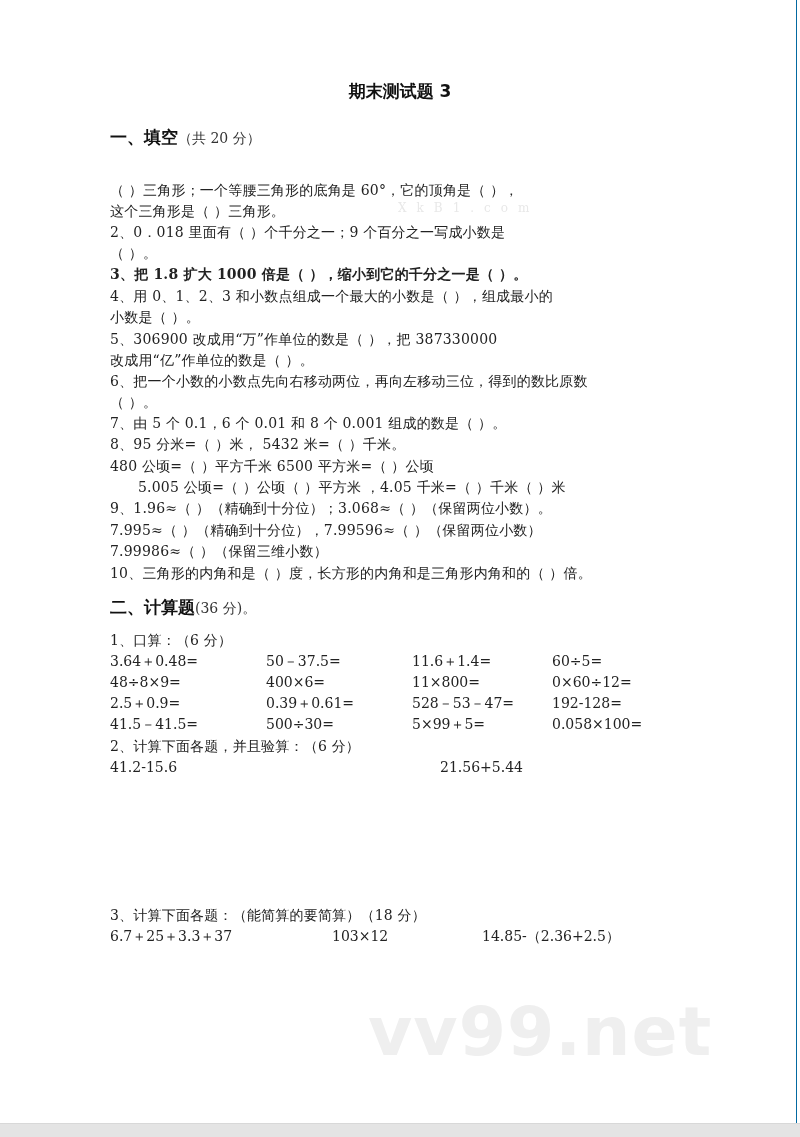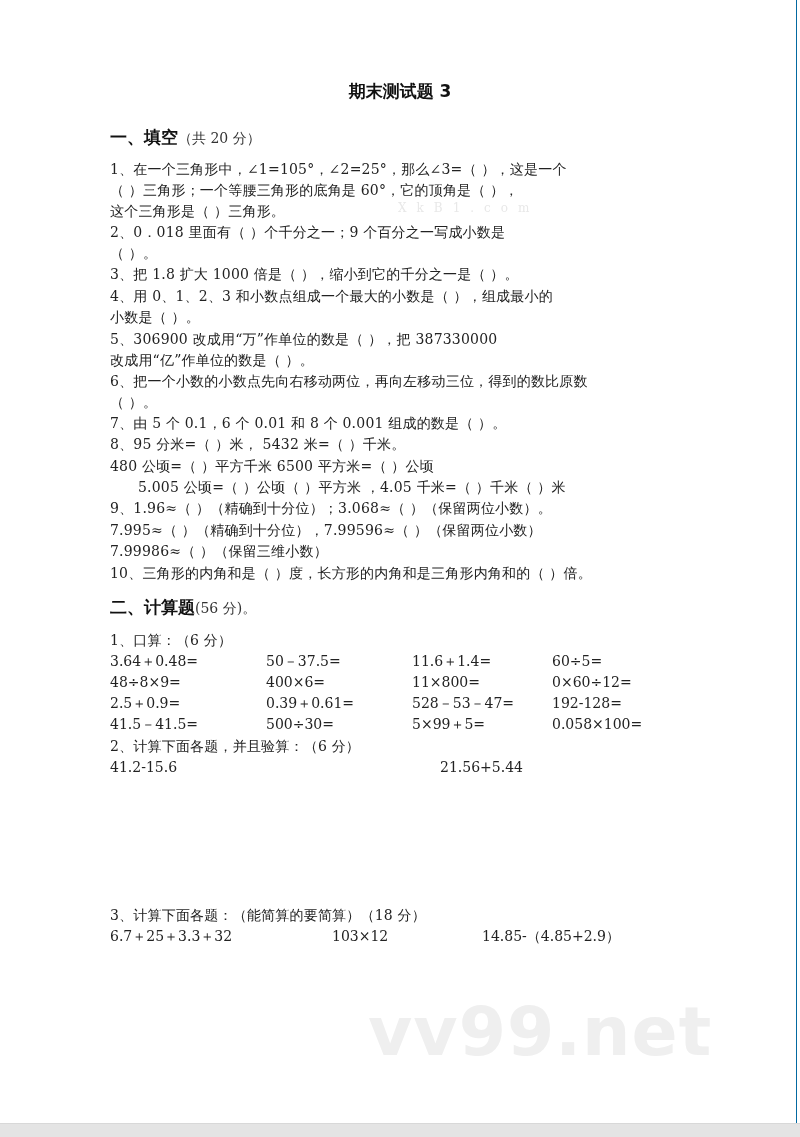--- a/index.html
+++ b/index.html
@@ -25,43 +25,42 @@
 <body>
 
 <div class="page">
 
   <div class="title">期末测试题 3</div>
 
   <div class="section" style="top:126px;">
     <span>一、填空</span><span class="note">（共 20 分）</span>
   </div>
 
-  <div class="line" style="left:110px; top:159px;">1、在一个三角形中，∠1=105°，∠2=25°，那么∠3=（          ），这是一个</div>
   <div class="line" style="left:110px; top:180px;">（          ）三角形；一个等腰三角形的底角是 60°，它的顶角是（          ），</div>
   <div class="line" style="left:110px; top:201px;">这个三角形是（          ）三角形。</div>
   <div class="line" style="left:110px; top:222px;">2、0．018 里面有（               ）个千分之一；9 个百分之一写成小数是</div>
   <div class="line" style="left:110px; top:243px;">（          ）。</div>
-  <div class="line" style="left:110px; top:264px;">3、把 1.8 扩大 1000 倍是（               ），缩小到它的千分之一是（          ）。</div>
+  <div class="line" style="left:110px; top:264px;font-weight:bold;">3、把 1.8 扩大 1000 倍是（               ），缩小到它的千分之一是（          ）。</div>
   <div class="line" style="left:110px; top:286px;">  4、用 0、1、2、3 和小数点组成一个最大的小数是（          ），组成最小的</div>
   <div class="line" style="left:110px; top:307px;">小数是（       ）。</div>
   <div class="line" style="left:110px; top:329px;">5、306900 改成用“万”作单位的数是（                                    ），把 387330000</div>
   <div class="line" style="left:110px; top:350px;">改成用“亿”作单位的数是（                                                       ）。</div>
   <div class="line" style="left:110px; top:371px;">6、把一个小数的小数点先向右移动两位，再向左移动三位，得到的数比原数</div>
   <div class="line" style="left:110px; top:392px;">（       ）。</div>
   <div class="line" style="left:110px; top:413px;">7、由 5 个 0.1，6 个 0.01 和 8 个 0.001 组成的数是（                         ）。</div>
   <div class="line" style="left:110px; top:434px;">8、95 分米=（             ）米，              5432 米=（                   ）千米。</div>
   <div class="line" style="left:110px; top:456px;">  480 公顷=（                 ）平方千米          6500 平方米=（              ）公顷</div>
   <div class="line" style="left:110px; top:477px;margin-left:28px;">  5.005 公顷=（    ）公顷（    ）平方米 ，4.05 千米=（   ）千米（    ）米</div>
   <div class="line" style="left:110px; top:498px;">  9、1.96≈（   ）（精确到十分位）；3.068≈（               ）（保留两位小数）。</div>
   <div class="line" style="left:110px; top:520px;">  7.995≈（          ）（精确到十分位），7.99596≈（          ）（保留两位小数）</div>
   <div class="line" style="left:110px; top:541px;">  7.99986≈（          ）（保留三维小数）</div>
   <div class="line" style="left:110px; top:563px;">10、三角形的内角和是（      ）度，长方形的内角和是三角形内角和的（   ）倍。</div>
 
   <div class="section" style="top:596px;">
-    <span>二、计算题</span><span class="note">(56 分)。</span>
+    <span>二、计算题</span><span class="note">(36 分)。</span>
   </div>
 
   <div class="line" style="left:110px; top:630px;text-align:right;">1、口算：（6 分）</div>
 
   <div class="col" style="left:110px; top:651px;">3.64＋0.48=</div>
   <div class="col" style="left:266px; top:651px;">50－37.5=</div>
   <div class="col" style="left:412px; top:651px;">11.6＋1.4=</div>
   <div class="col" style="left:552px; top:651px;">60÷5=</div>
 
   <div class="col" style="left:110px; top:672px;">48÷8×9=</div>
@@ -77,21 +76,21 @@
   <div class="col" style="left:110px; top:714px;">41.5－41.5=</div>
   <div class="col" style="left:266px; top:714px;">500÷30=</div>
   <div class="col" style="left:412px; top:714px;">5×99＋5=</div>
   <div class="col" style="left:552px; top:714px;">0.058×100=</div>
 
   <div class="line" style="left:110px; top:736px;">2、计算下面各题，并且验算：（6 分）</div>
   <div class="col" style="left:110px; top:757px;">41.2-15.6</div>
   <div class="col" style="left:440px; top:757px;">21.56+5.44</div>
 
   <div class="line" style="left:110px; top:905px;">3、计算下面各题：（能简算的要简算）（18 分）</div>
-  <div class="col" style="left:110px; top:926px;">6.7＋25＋3.3＋32</div>
+  <div class="col" style="left:110px; top:926px;">6.7＋25＋3.3＋37</div>
   <div class="col" style="left:332px; top:926px;">103×12</div>
-  <div class="col" style="left:482px; top:926px;">14.85-（4.85+2.9）</div>
+  <div class="col" style="left:482px; top:926px;">14.85-（2.36+2.5）</div>
 
   <div class="watermark-small">XkB1.com</div>
   <div class="watermark-big">vv99.net</div>
 </div>
 
 <div class="bottom-strip"></div>
 
 </body></html>

